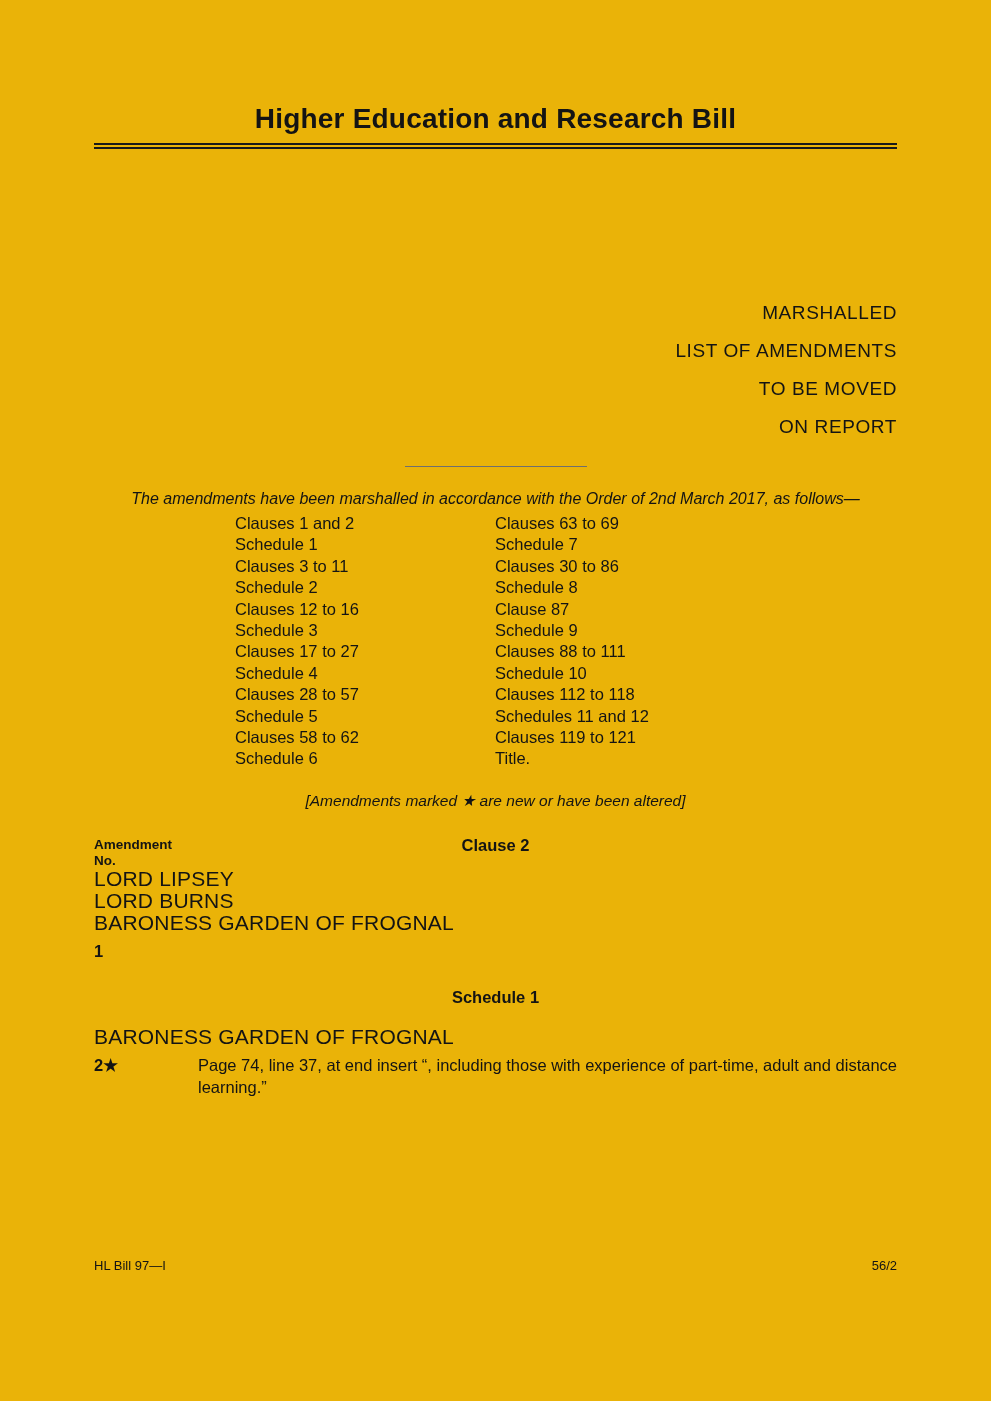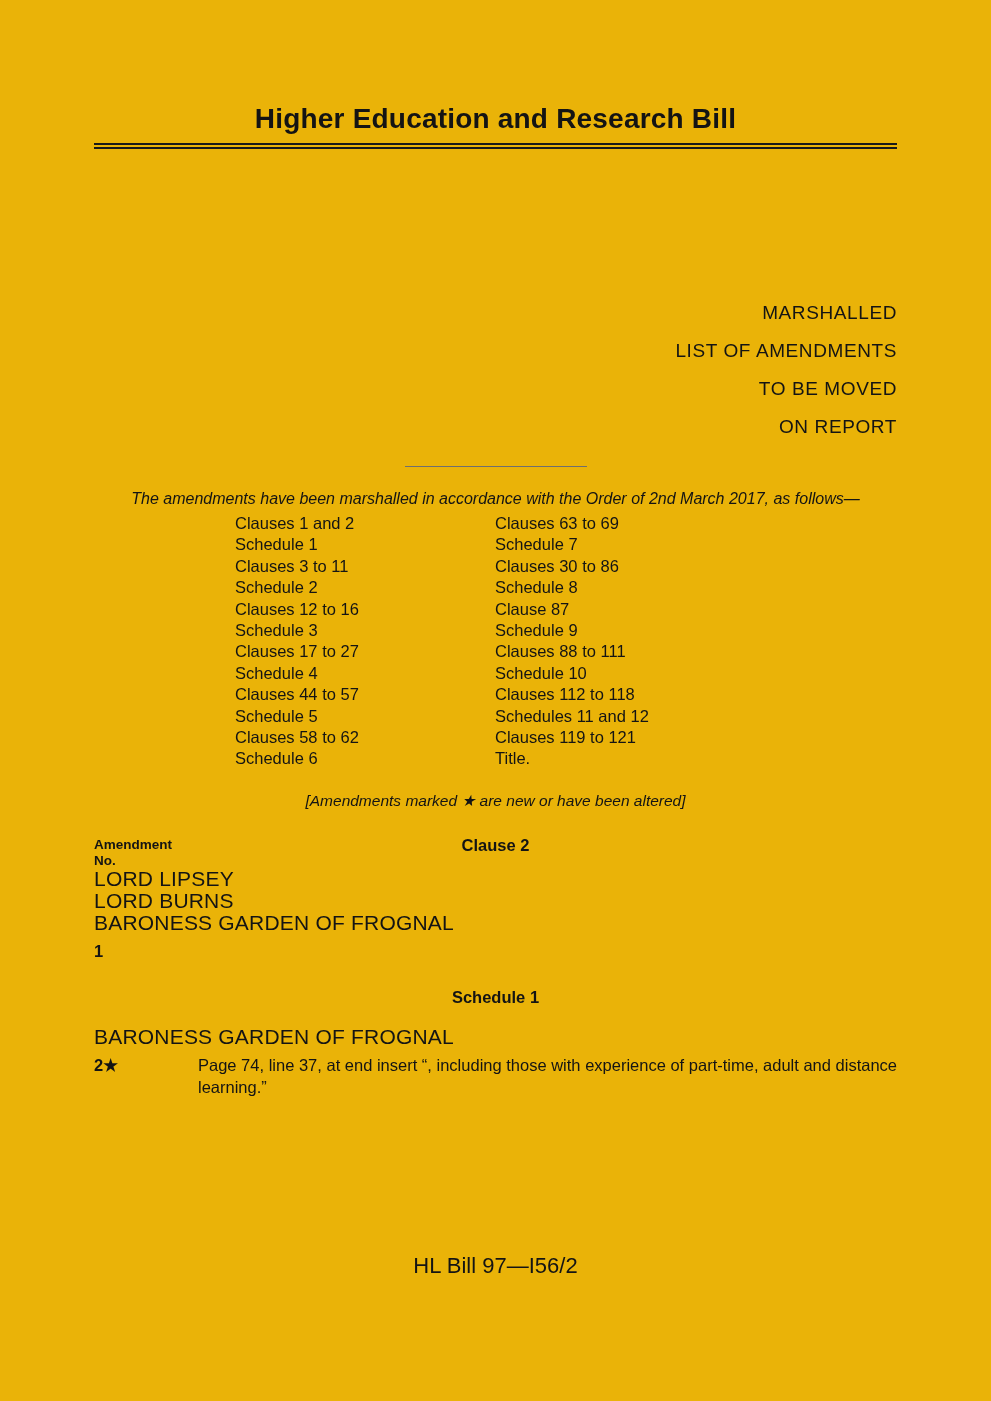--- a/index.html
+++ b/index.html
@@ -113,22 +113,22 @@
     line-height: 22px;
     text-align: justify;
   }
 
   .page-footer {
     position: absolute;
     left: 94px;
     right: 94px;
     top: 1256px;
     display: flex;
-    justify-content: center;
-    font-size: 22px;
+    justify-content: space-between;
+    font-size: 13px;
     line-height: 20px;
   }
 </style>
 </head>
 <body>
 
 <div class="page">
   <div class="content">
 
     <div class="doc-title">Higher Education and Research Bill</div>
@@ -148,21 +148,21 @@
     <div class="order-columns">
       <div class="order-col left">
           <div class="order-item">Clauses 1 and 2</div>
           <div class="order-item">Schedule 1</div>
           <div class="order-item">Clauses 3 to 11</div>
           <div class="order-item">Schedule 2</div>
           <div class="order-item">Clauses 12 to 16</div>
           <div class="order-item">Schedule 3</div>
           <div class="order-item">Clauses 17 to 27</div>
           <div class="order-item">Schedule 4</div>
-          <div class="order-item">Clauses 44 to 57</div>
+          <div class="order-item">Clauses 28 to 57</div>
           <div class="order-item">Schedule 5</div>
           <div class="order-item">Clauses 58 to 62</div>
           <div class="order-item">Schedule 6</div>
         </div>
       <div class="order-col right">
           <div class="order-item">Clauses 63 to 69</div>
           <div class="order-item">Schedule 7</div>
           <div class="order-item">Clauses 30 to 86</div>
           <div class="order-item">Schedule 8</div>
           <div class="order-item">Clause 87</div>

